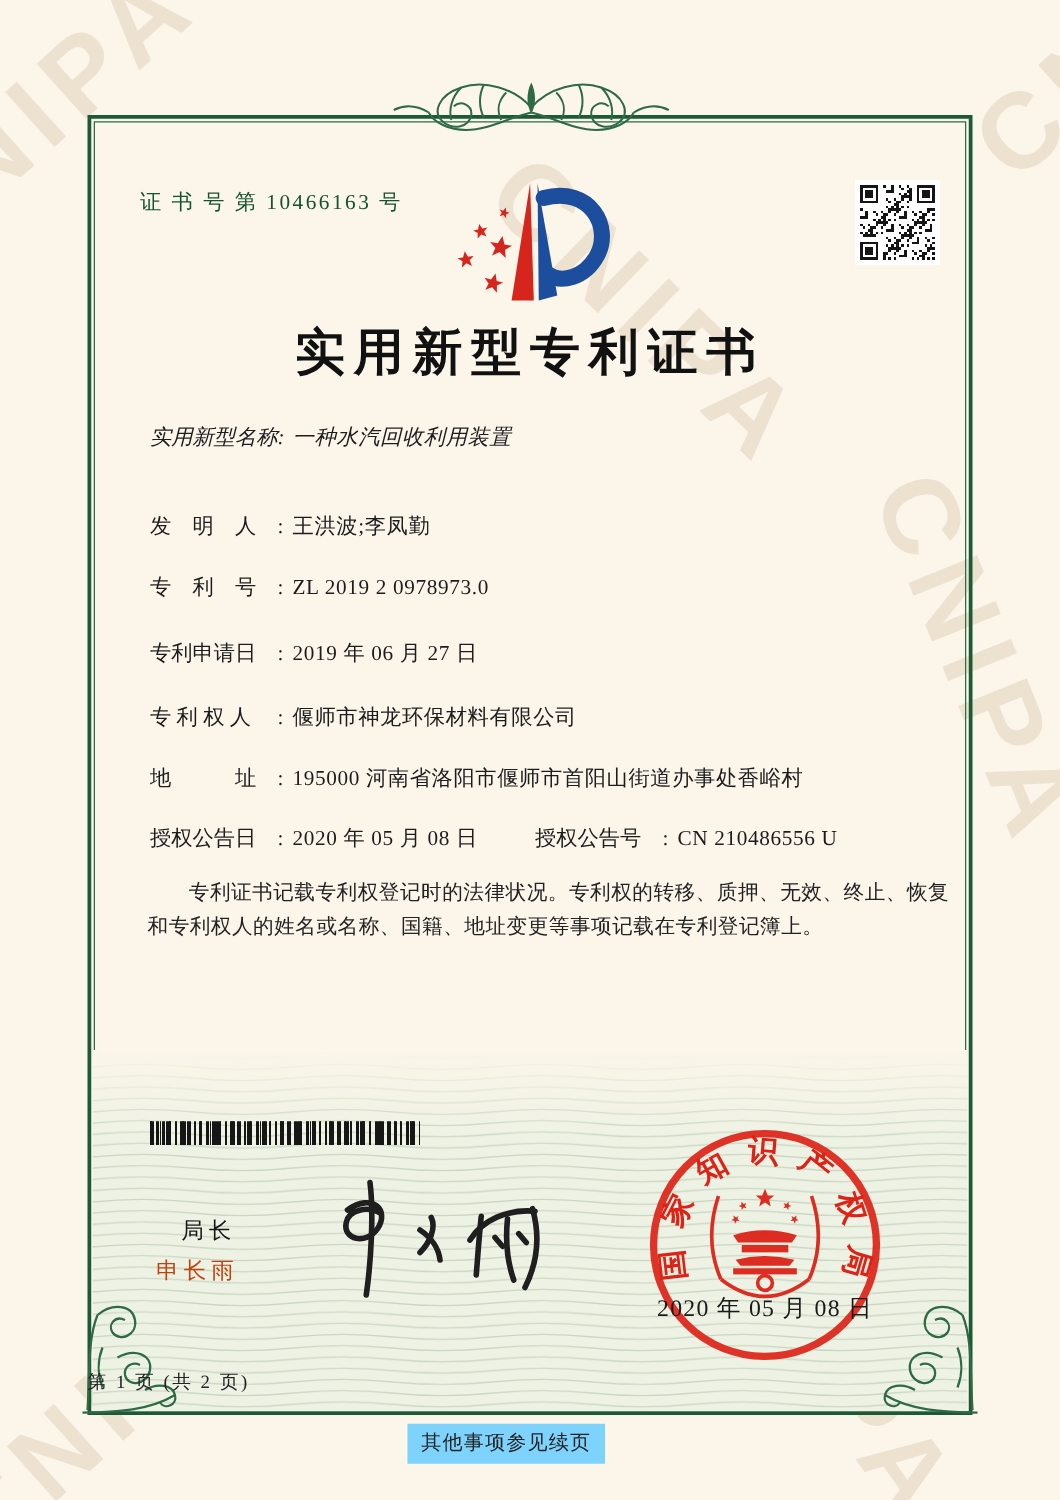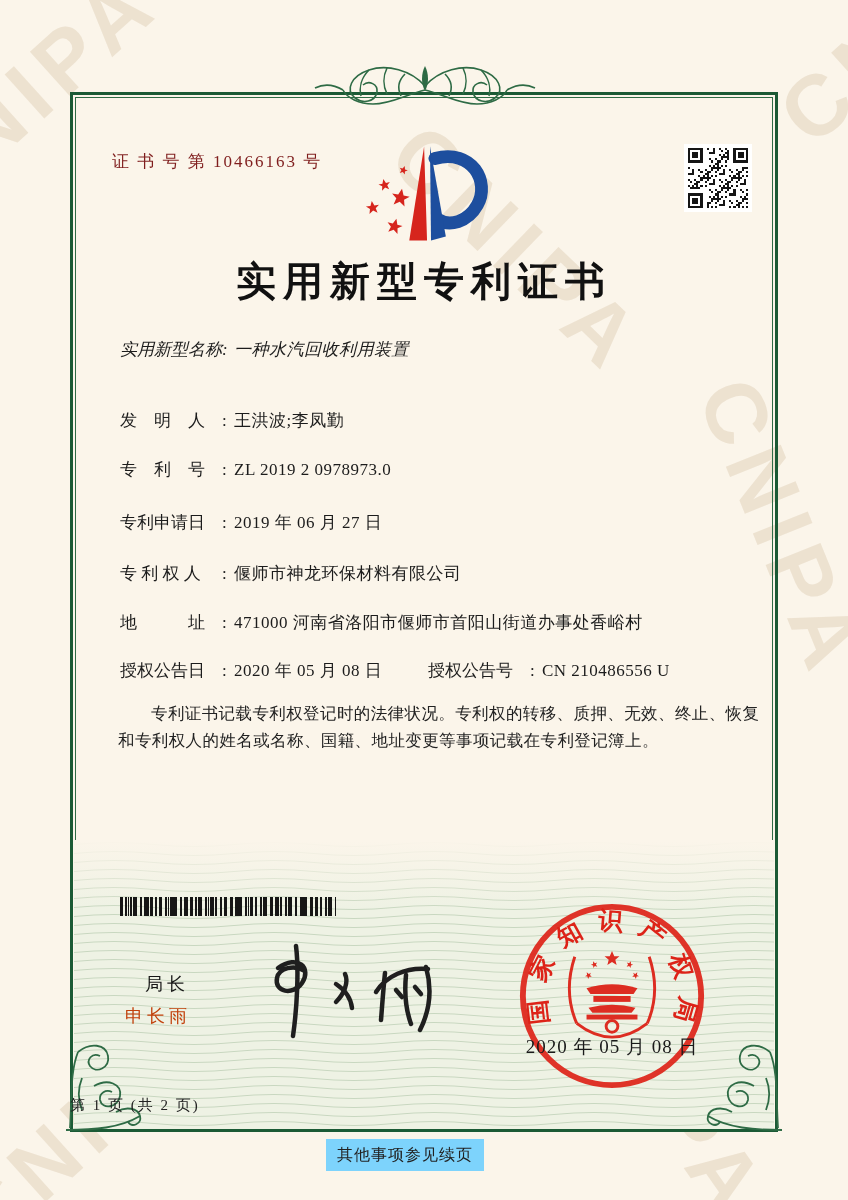--- a/index.html
+++ b/index.html
@@ -7,21 +7,21 @@
        background:#fbf5ea;font-family:"Liberation Serif","DejaVu Serif",serif;color:#222;}
   .abs{position:absolute;}
   
   .wm{position:absolute;font-family:"Liberation Sans","DejaVu Sans",sans-serif;
       font-weight:bold;font-size:86px;letter-spacing:10px;color:rgba(205,182,148,0.30);
       white-space:nowrap;transform-origin:left top;pointer-events:none;}
   
   .frame-outer{left:70px;top:92px;width:708px;height:1040px;border:3px solid #1b5a35;box-sizing:border-box;}
   .frame-inner{position:absolute;left:2px;top:2px;right:2px;bottom:2px;border:1px solid #2e6b45;}
   
-  .certno{left:112px;top:150px;font-size:17px;letter-spacing:2px;color:#7f1d1d;}
+  .certno{left:112px;top:150px;font-size:17px;letter-spacing:2px;color:#14532d;}
   .title{left:70px;top:254px;width:708px;text-align:center;font-size:40px;font-weight:bold;
          letter-spacing:7px;color:#111;}
   
   .frow{position:absolute;left:120px;width:640px;font-size:17px;color:#1c1c1c;white-space:nowrap;}
   .flabel{display:inline-block;width:100px;white-space:pre;}
   .fcolon{display:inline-block;width:12px;margin-left:2px;}
   .fvalue{letter-spacing:0.5px;}
   .fpair2{position:absolute;left:308px;top:0;}
   
   .paras{left:118px;top:700px;width:642px;font-size:16.5px;line-height:27px;color:#222;}
@@ -135,21 +135,21 @@
 </svg>
 
 <div class="abs title">实用新型专利证书</div>
 
 <div id="fields">
     <div class="frow" style="top: 338px; font-style: italic;"><span class="flabel">实用新型名称</span><span class="fcolon">:</span><span class="fvalue">一种水汽回收利用装置</span></div>
     <div class="frow" style="top: 409px;"><span class="flabel">发　明　人</span><span class="fcolon">:</span><span class="fvalue">王洪波;李凤勤</span></div>
     <div class="frow" style="top: 458px;"><span class="flabel">专　利　号</span><span class="fcolon">:</span><span class="fvalue">ZL 2019 2 0978973.0</span></div>
     <div class="frow" style="top: 511px;"><span class="flabel">专利申请日</span><span class="fcolon">:</span><span class="fvalue">2019 年 06 月 27 日</span></div>
     <div class="frow" style="top: 562px;"><span class="flabel">专 利 权 人</span><span class="fcolon">:</span><span class="fvalue">偃师市神龙环保材料有限公司</span></div>
-    <div class="frow" style="top: 611px;"><span class="flabel">地　　　址</span><span class="fcolon">:</span><span class="fvalue">471000 河南省洛阳市偃师市首阳山街道办事处香峪村</span></div>
+    <div class="frow" style="top: 611px;"><span class="flabel">地　　　址</span><span class="fcolon">:</span><span class="fvalue">195000 河南省洛阳市偃师市首阳山街道办事处香峪村</span></div>
     <div class="frow" style="top: 659px;"><span class="flabel">授权公告日</span><span class="fcolon">:</span><span class="fvalue">2020 年 05 月 08 日</span><span class="fpair2"><span class="flabel">授权公告号</span><span class="fcolon">:</span><span class="fvalue">CN 210486556 U</span></span></div>
   </div>
 
 <div class="abs paras">
   <p>专利证书记载专利权登记时的法律状况。专利权的转移、质押、无效、终止、恢复和专利权人的姓名或名称、国籍、地址变更等事项记载在专利登记簿上。</p>
 </div>
 
 <div class="abs barcode"></div>
 
 <div class="abs sig-title">局长</div>

